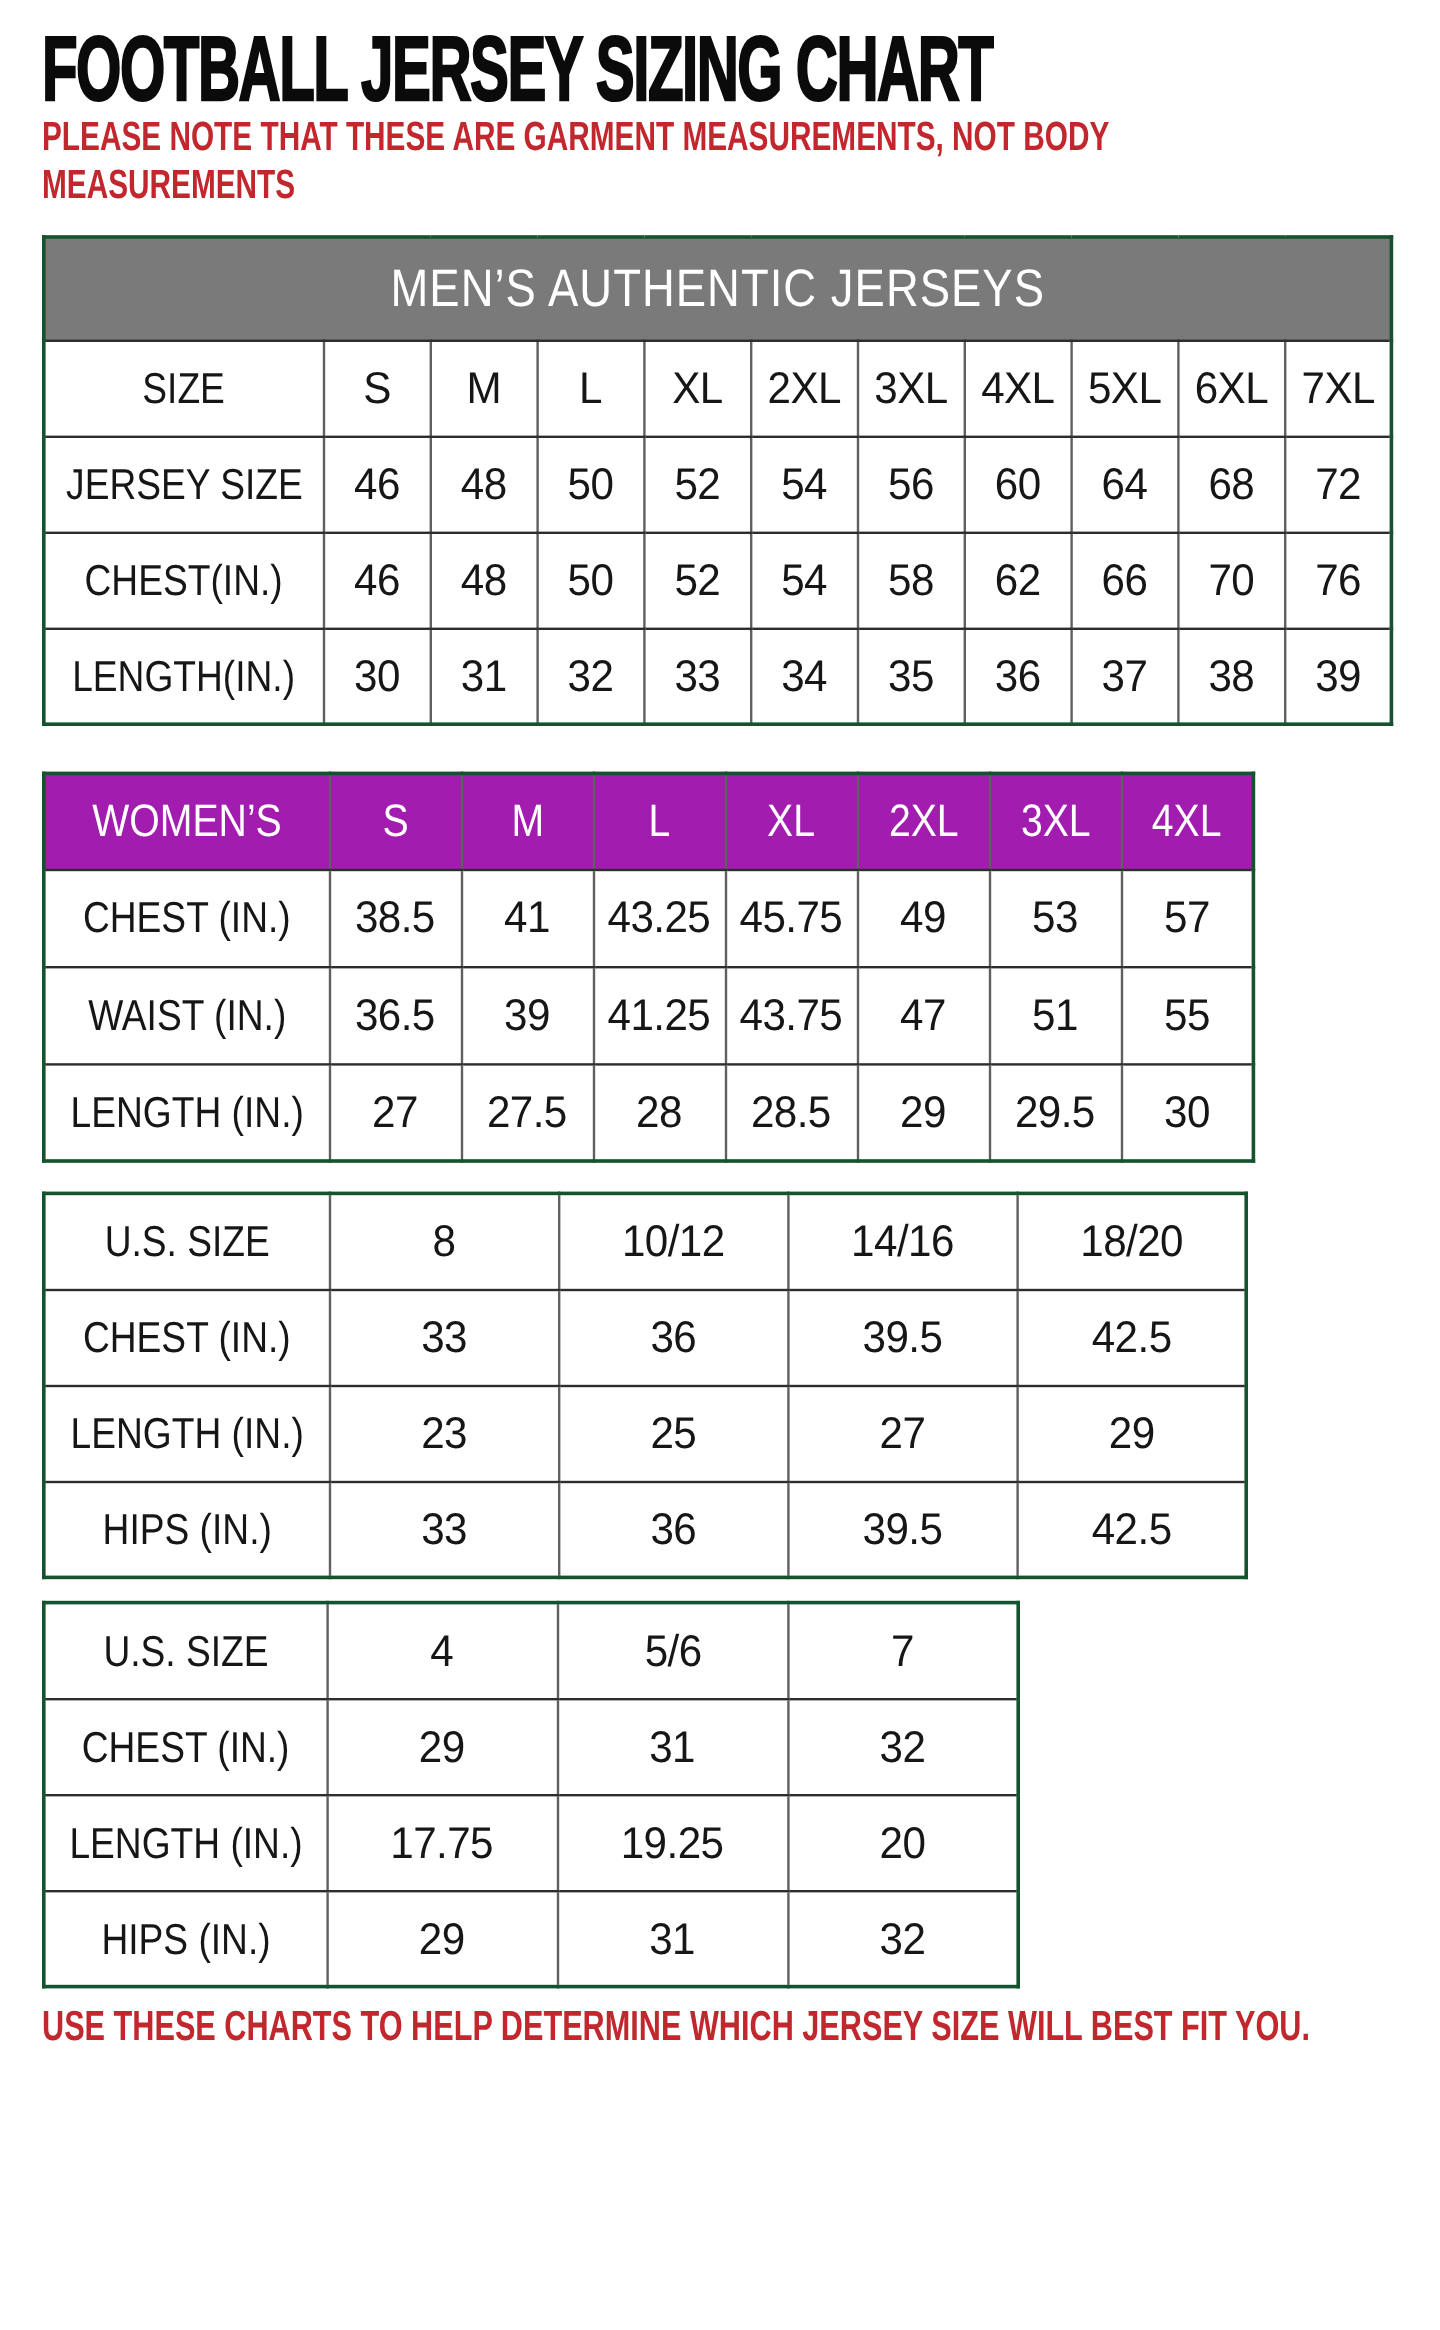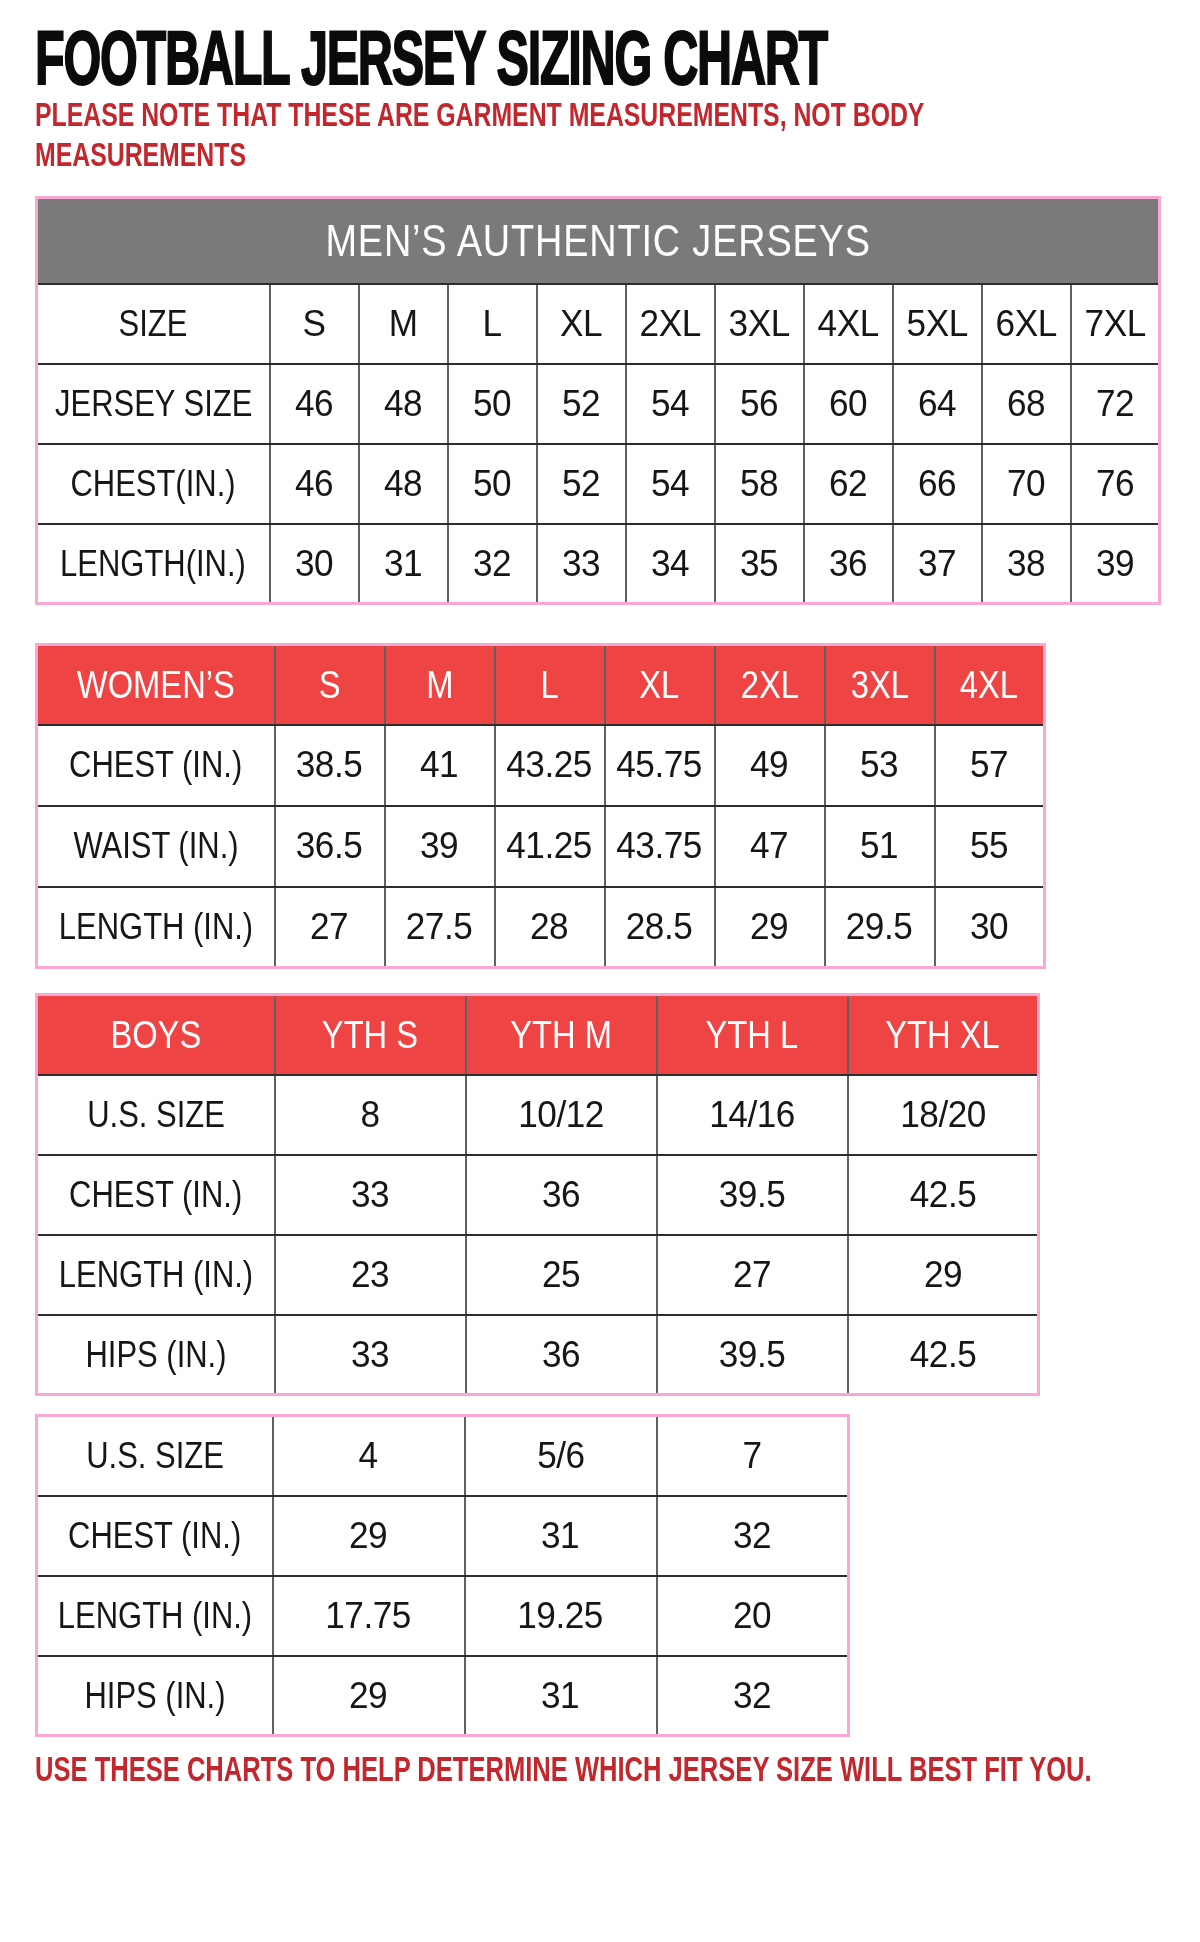--- a/index.html
+++ b/index.html
@@ -16,32 +16,32 @@
     letter-spacing:-2px; white-space:nowrap; color:#0b0b0b;
     -webkit-text-stroke:2px #0b0b0b;
     transform:scaleX(0.64); transform-origin:left top;
   }
   .note { margin-top:2px; color:#c1272d; font-weight:bold; }
   .note div {
     font-size:34px; line-height:40px; white-space:nowrap;
     transform:scaleX(0.73); transform-origin:left top;
   }
 
-  table.tbl { border-collapse:collapse; table-layout:fixed; background:#fff; border:3px solid #f9a8d4; }
+  table.tbl { border-collapse:collapse; table-layout:fixed; background:#fff; border:3px solid #14532d; }
   .tbl td {
     text-align:center; vertical-align:middle; padding:0;
     border-top:2px solid #2d2d2d; border-bottom:2px solid #2d2d2d;
     border-left:2px solid #606060; border-right:2px solid #606060;
   }
   .banner {
     background:#7a7a7a; color:#ffffff;
     border-bottom:2px solid #2d2d2d;
   }
   .hd {
-    background:#ef4444; color:#ffffff;
+    background:#a21caf; color:#ffffff;
     border-left:2px solid #4c4c4c; border-right:2px solid #4c4c4c;
     border-bottom:5px solid #141414;
   }
   .num,.lbl,.hdt,.bt { display:inline-block; }
   .num { font-size:37px; letter-spacing:-0.5px; transform:scaleX(0.95); white-space:nowrap; }
   .lbl { font-size:36px; transform:scaleX(0.86); white-space:nowrap; }
   .lbl.wrap { white-space:normal; width:234px; line-height:1.12; }
   .hdt { font-size:38px; transform:scaleX(0.86); white-space:nowrap; }
   .bt  { font-size:44px; letter-spacing:1px; transform:scaleX(0.86); white-space:nowrap; }
 
@@ -208,27 +208,20 @@
 
   <table class="tbl boys">
     <colgroup>
         <col class="c-blab">
         <col class="c-b">
         <col class="c-b">
         <col class="c-b">
         <col class="c-b">
       </colgroup>
     <tbody>
-        <tr class="hd-row">
-      <td class="hd"><span class="hdt">BOYS</span></td>
-      <td class="hd"><span class="hdt">YTH S</span></td>
-      <td class="hd"><span class="hdt">YTH M</span></td>
-      <td class="hd"><span class="hdt">YTH L</span></td>
-      <td class="hd"><span class="hdt">YTH XL</span></td>
-    </tr>
     <tr>
       <td><span class="lbl">U.S. SIZE</span></td>
       <td><span class="num">8</span></td>
       <td><span class="num">10/12</span></td>
       <td><span class="num">14/16</span></td>
       <td><span class="num">18/20</span></td>
     </tr>
     <tr>
       <td><span class="lbl">CHEST (IN.)</span></td>
       <td><span class="num">33</span></td>

